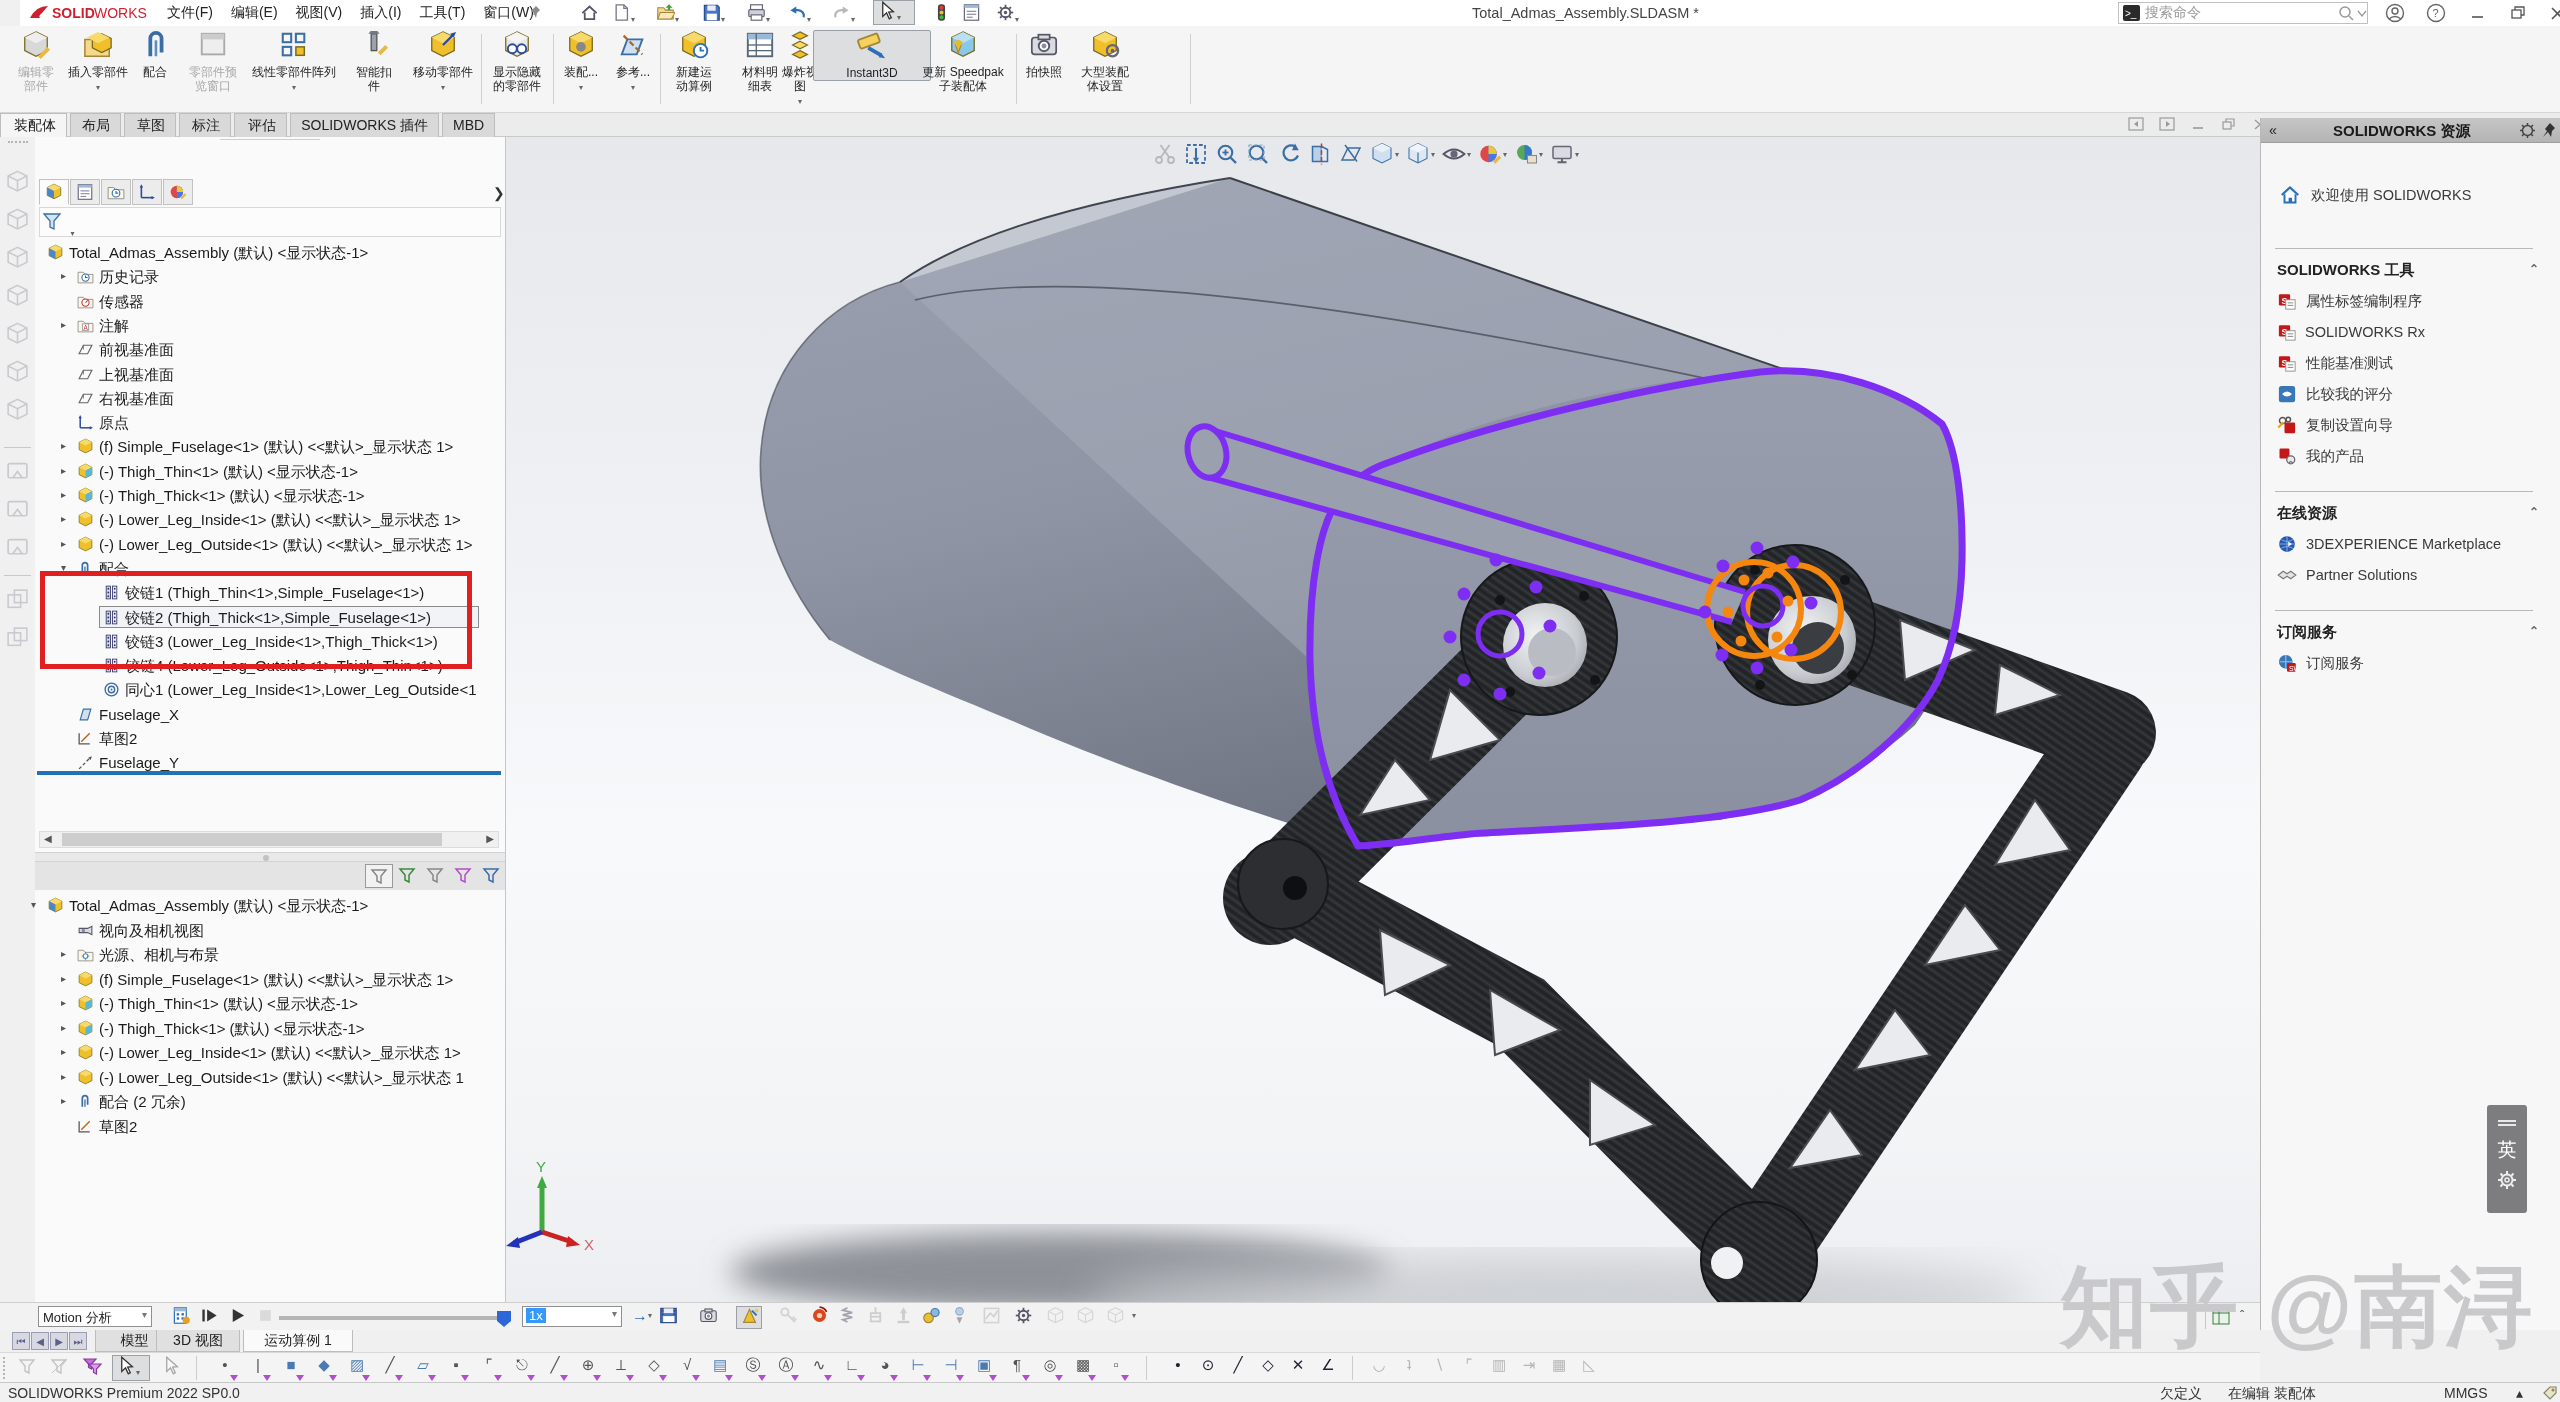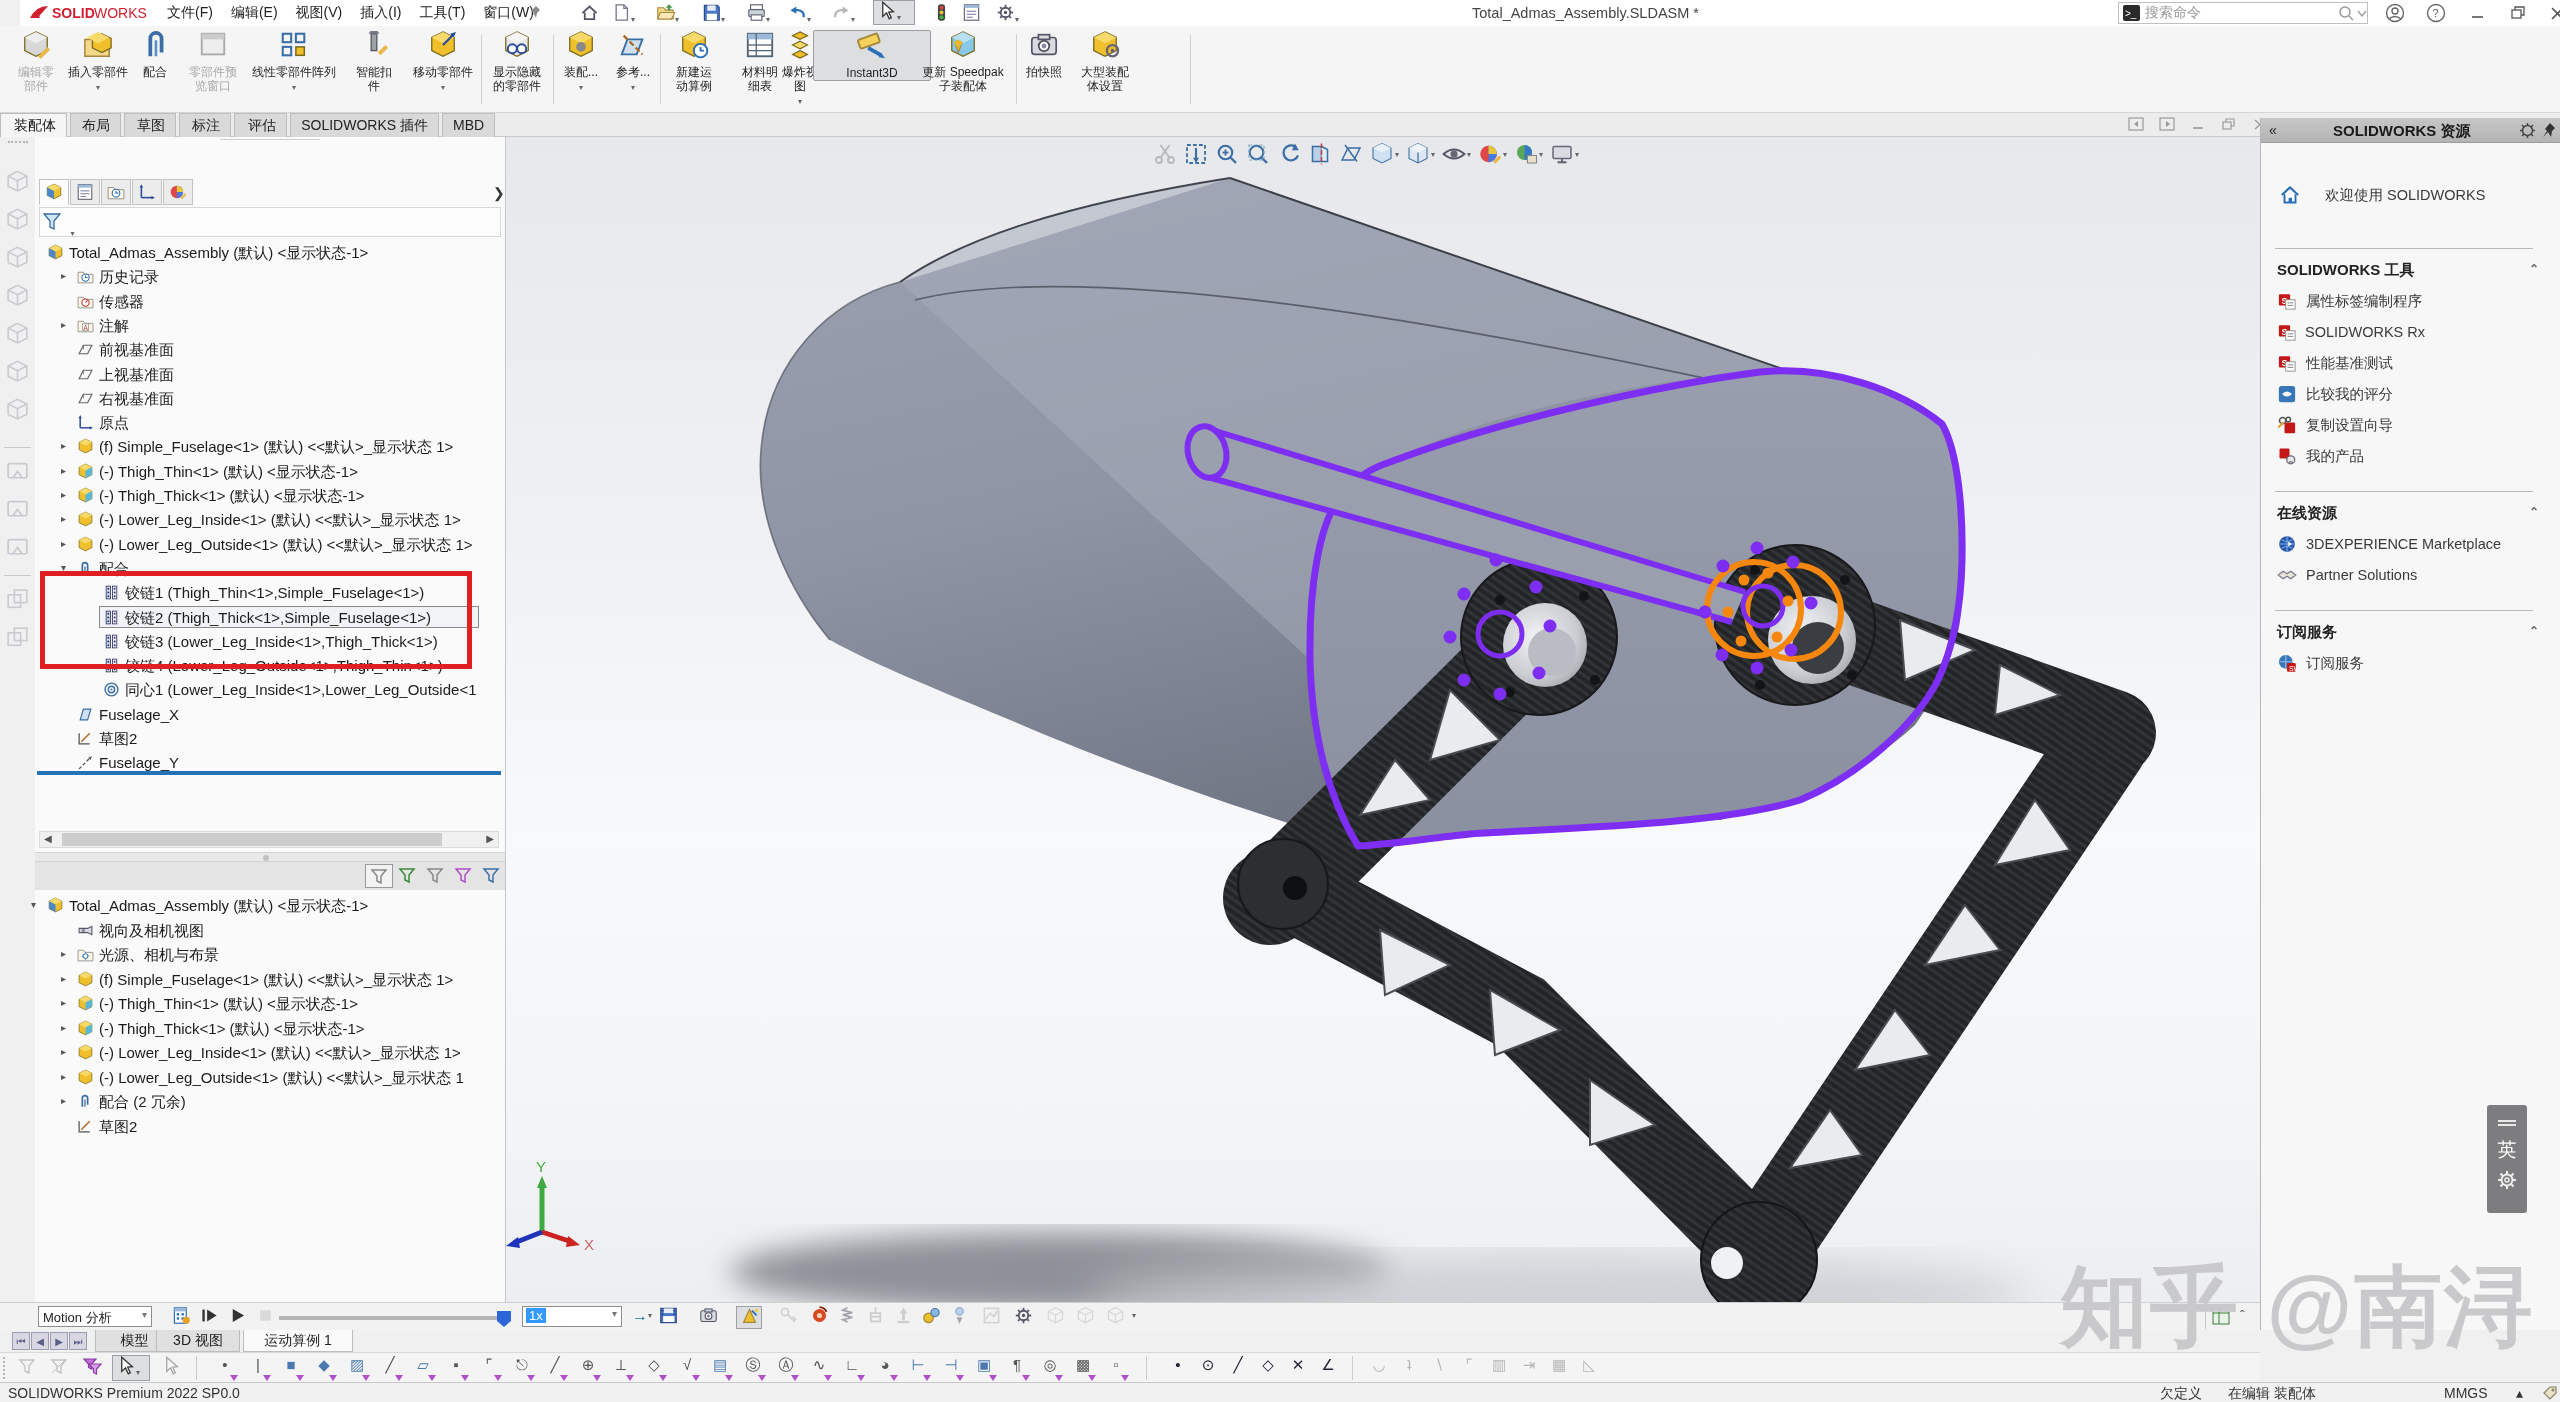--- a/index.html
+++ b/index.html
@@ -1115,21 +1115,21 @@
         </svg>
       <svg class="abs" style="left:281px;top:4px" width="16" height="17">
           <path d="M8 1 L13 6 L10 9 L9 15 L6 10 L1 15 L5 9 L3 7 Z" fill="#333"></path>
         </svg>
     </div>
     <div id="tpbody">
         <div class="abs" style="left:18px;top:66px"><svg width="22" height="22" viewBox="0 0 16 16">
             <path d="M2 8 L8 2.5 L14 8" fill="none" stroke="#2a6fb8" stroke-width="1.6"></path>
             <path d="M4 7.5 V13.5 H12 V7.5" fill="#fff" stroke="#2a6fb8" stroke-width="1.4"></path>
             <rect x="7" y="10" width="2.5" height="3.5" fill="#2a6fb8"></rect>
-          </svg><span class="tpitem" style="margin-left:24px;vertical-align:6px">欢迎使用  SOLIDWORKS</span></div>
+          </svg><span class="tpitem" style="margin-left:10px;vertical-align:6px">欢迎使用  SOLIDWORKS</span></div>
         <div class="tpdiv" style="top:130px"></div>
         <div class="abs tpsection" style="left:16px;top:143px">SOLIDWORKS 工具</div>
         <div class="abs chev" style="left:268px;top:144px">⌃</div>
         <div class="abs" style="left:16px;top:173px"><svg width="20" height="20" viewBox="0 0 16 16">
             <rect x="1.5" y="2.5" width="9" height="9" fill="#c41818" rx="1"></rect>
             <text x="3.5" y="10" font-size="7" fill="#fff" font-weight="bold">S</text>
             <rect x="7" y="7" width="7.5" height="7.5" fill="#fff" stroke="#888" stroke-width="0.7"></rect>
             <line x1="8.5" y1="9.5" x2="13" y2="9.5" stroke="#888" stroke-width="0.8"></line>
             <line x1="8.5" y1="11.5" x2="13" y2="11.5" stroke="#888" stroke-width="0.8"></line>
           </svg><span class="tpitem" style="margin-left:9px;vertical-align:5px">属性标签编制程序</span></div>

